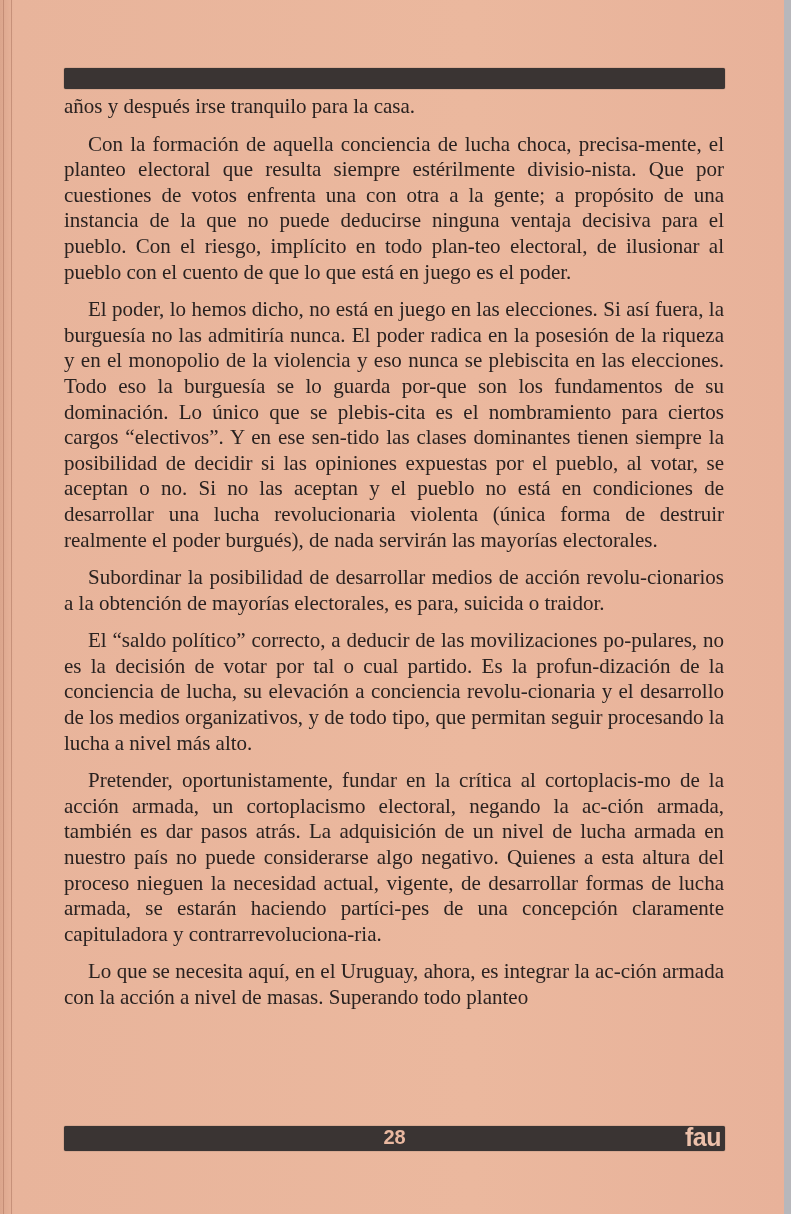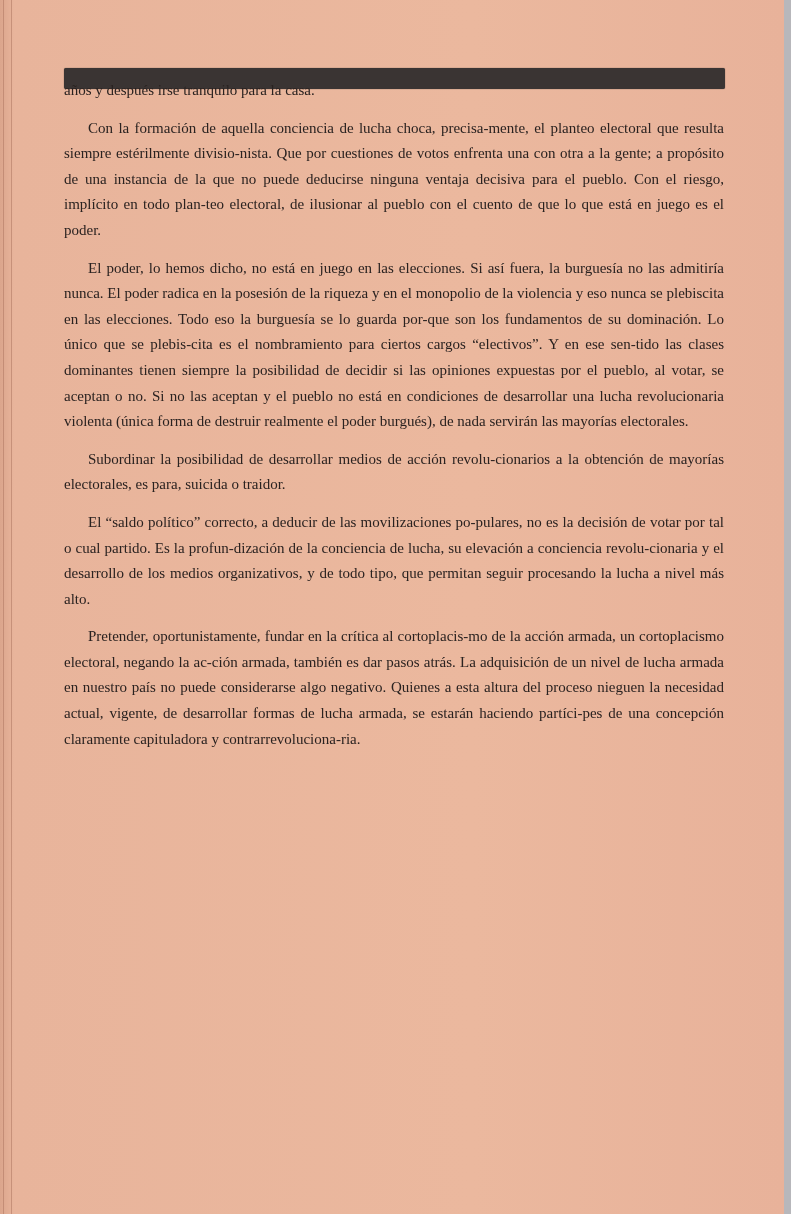--- a/index.html
+++ b/index.html
@@ -33,22 +33,22 @@
       position: absolute; left: 50%; transform: translateX(-50%);
       color: #e9b8a0; font-family: "Liberation Sans", "DejaVu Sans", sans-serif;
       font-size: 20px; font-weight: bold; top: 0px;
     }
     .brand {
       position: absolute; right: 4px; top: -3px;
       color: #ecc0aa; font-family: "Liberation Sans", "DejaVu Sans", sans-serif;
       font-size: 25px; font-weight: bold; letter-spacing: -0.5px;
     }
     .text {
-      position: absolute; left: 64px; top: 78px; width: 660px;
-      font-size: 15px; line-height: 25.6px;
+      position: absolute; left: 64px; top: 94px; width: 660px;
+      font-size: 21px; line-height: 25.6px;
       text-align: justify; hyphens: manual;
     }
     .text p { margin: 0 0 12px 0; text-indent: 24px; }
     .text p.cont { text-indent: 0; }
   </style>
 </head>
 <body>
 
 <div class="page">
   <div class="spine-line" style="left:3px"></div>
@@ -56,16 +56,21 @@
 
   <div class="bar bar-top"></div>
 
   <div class="text">
     <p class="cont">años y después irse tranquilo para la casa.</p>
     <p>Con la formación de aquella conciencia de lucha choca, precisa-mente, el planteo electoral que resulta siempre estérilmente divisio-nista. Que por cuestiones de votos enfrenta una con otra a la gente; a propósito de una instancia de la que no puede deducirse ninguna ventaja decisiva para el pueblo. Con el riesgo, implícito en todo plan-teo electoral, de ilusionar al pueblo con el cuento de que lo que está en juego es el poder.</p>
     <p>El poder, lo hemos dicho, no está en juego en las elecciones. Si así fuera, la burguesía no las admitiría nunca. El poder radica en la posesión de la riqueza y en el monopolio de la violencia y eso nunca se plebiscita en las elecciones. Todo eso la burguesía se lo guarda por-que son los fundamentos de su dominación. Lo único que se plebis-cita es el nombramiento para ciertos cargos “electivos”. Y en ese sen-tido las clases dominantes tienen siempre la posibilidad de decidir si las opiniones expuestas por el pueblo, al votar, se aceptan o no. Si no las aceptan y el pueblo no está en condiciones de desarrollar una lucha revolucionaria violenta (única forma de destruir realmente el poder burgués), de nada servirán las mayorías electorales.</p>
     <p>Subordinar la posibilidad de desarrollar medios de acción revolu-cionarios a la obtención de mayorías electorales, es para, suicida o traidor.</p>
     <p>El “saldo político” correcto, a deducir de las movilizaciones po-pulares, no es la decisión de votar por tal o cual partido. Es la profun-dización de la conciencia de lucha, su elevación a conciencia revolu-cionaria y el desarrollo de los medios organizativos, y de todo tipo, que permitan seguir procesando la lucha a nivel más alto.</p>
     <p>Pretender, oportunistamente, fundar en la crítica al cortoplacis-mo de la acción armada, un cortoplacismo electoral, negando la ac-ción armada, también es dar pasos atrás. La adquisición de un nivel de lucha armada en nuestro país no puede considerarse algo negativo. Quienes a esta altura del proceso nieguen la necesidad actual, vigente, de desarrollar formas de lucha armada, se estarán haciendo partíci-pes de una concepción claramente capituladora y contrarrevoluciona-ria.</p>
+    <p>Lo que se necesita aquí, en el Uruguay, ahora, es integrar la ac-ción armada con la acción a nivel de masas. Superando todo planteo</p>
   </div>
 
+  <div class="bar bar-bottom">
+    <span class="page-number">28</span>
+    <span class="brand">fau</span>
+  </div>
 </div>
 <div class="edge-right"></div>
 
 </body></html>

